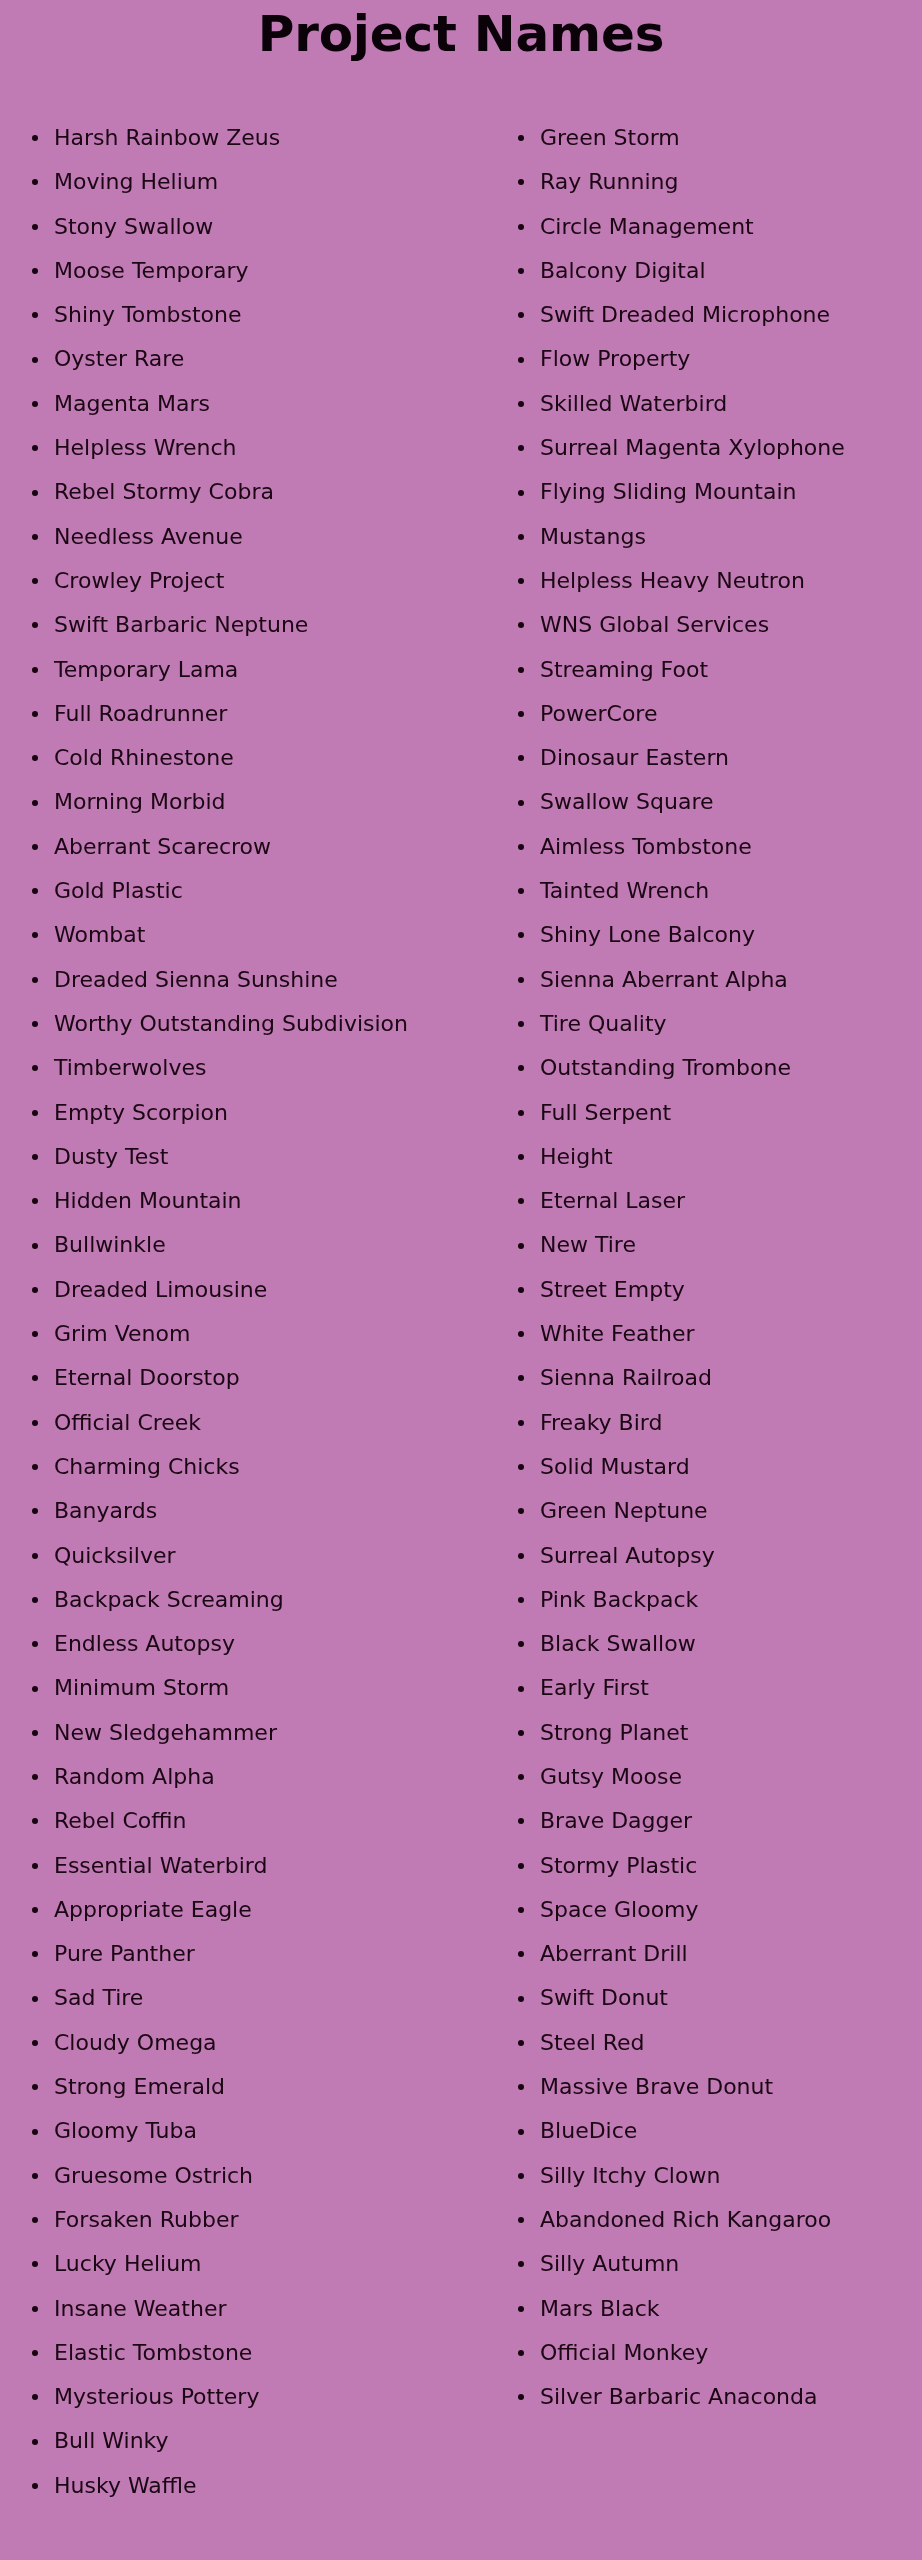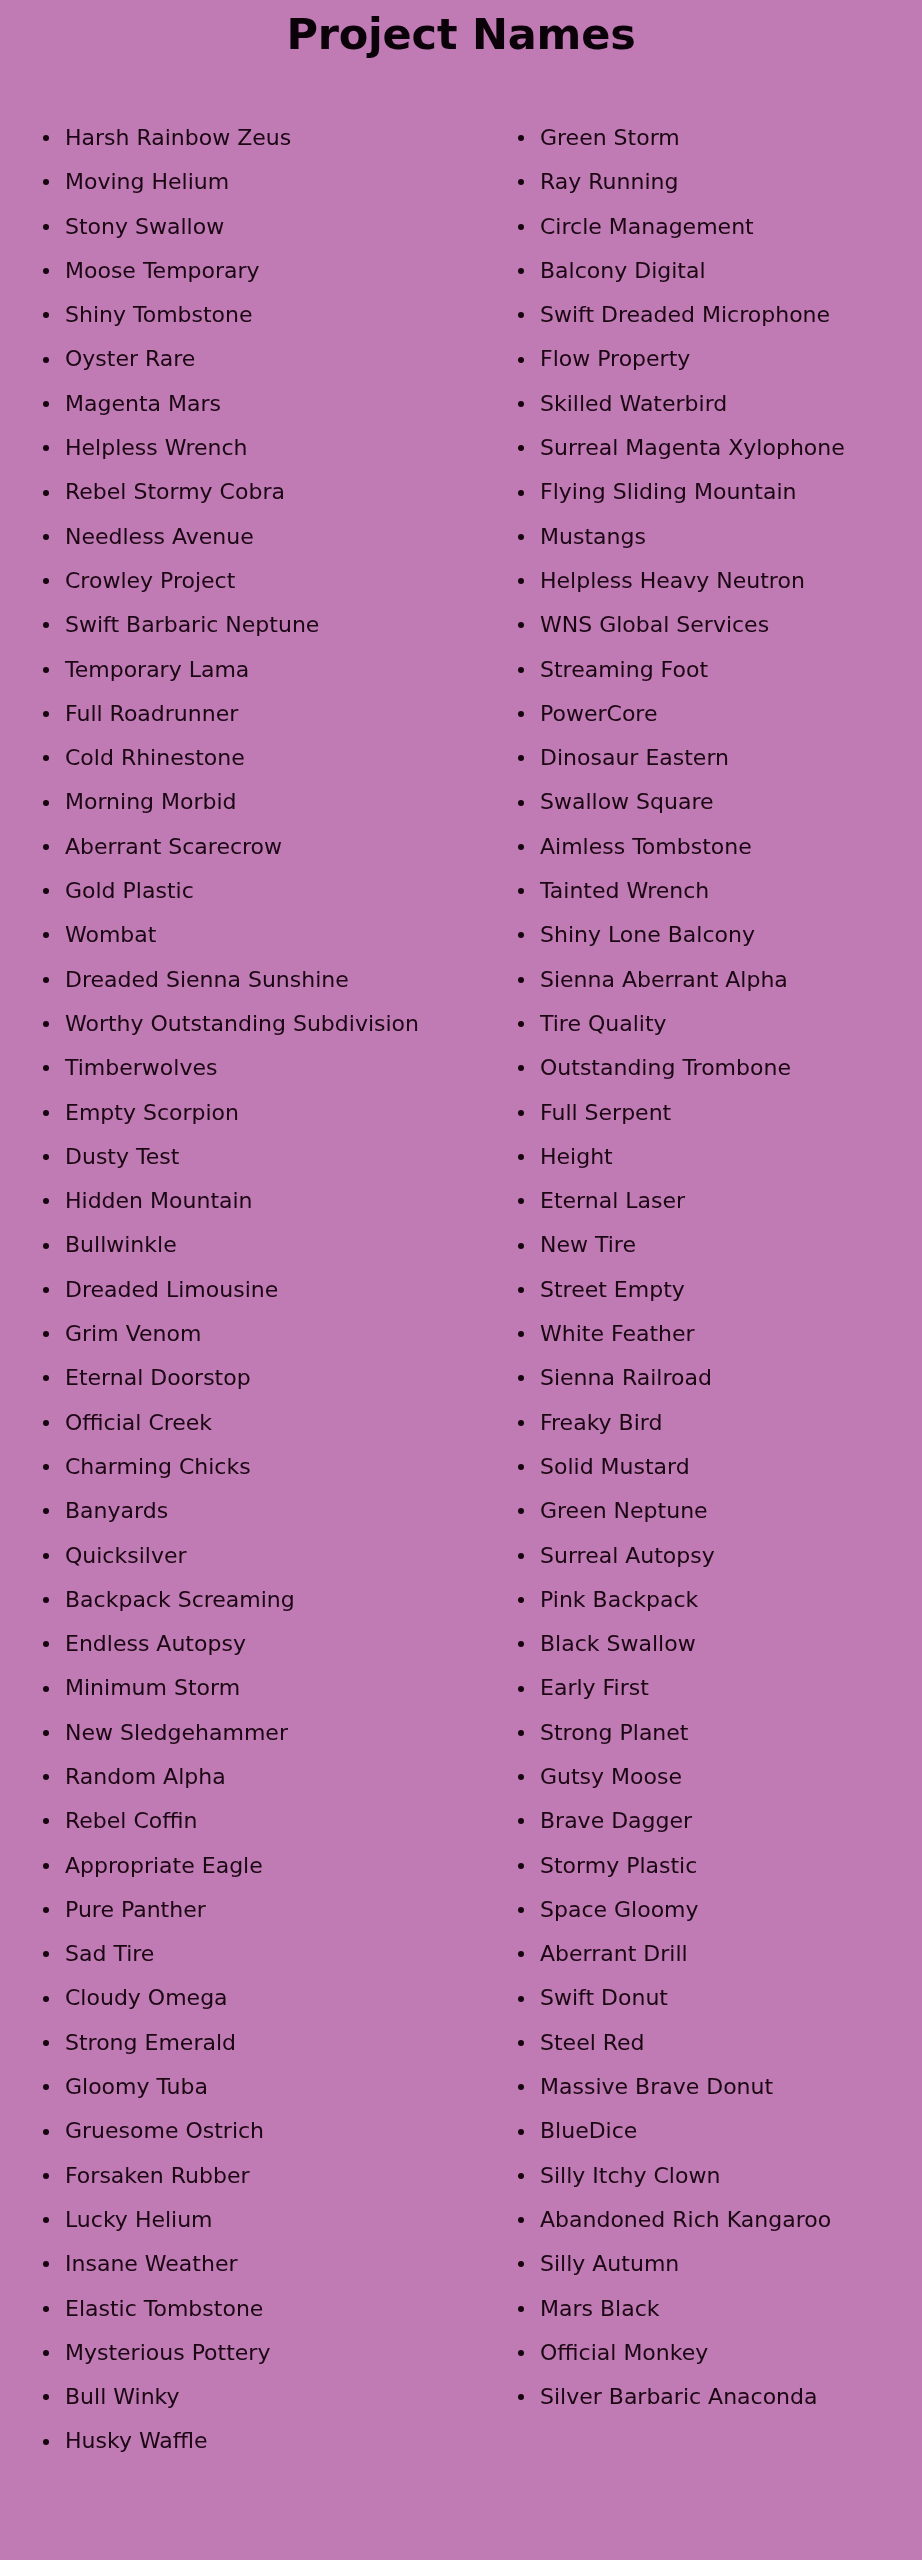--- a/index.html
+++ b/index.html
@@ -19,42 +19,42 @@
     height: 2560px;
     background: #c07ab4;
     box-sizing: border-box;
   }
   #title {
     position: absolute;
     top: 8px;
     left: 0;
     width: 922px;
     text-align: center;
-    font-size: 43px;
+    font-size: 50px;
     font-weight: bold;
     color: #0a0208;
     letter-spacing: -0.2px;
     font-family: "DejaVu Sans", sans-serif;
     line-height: 52px;
   }
   #columns {
     position: absolute;
     top: 116px;
     left: 0;
     width: 922px;
     display: flex;
     flex-direction: row;
     align-items: flex-start;
   }
   .col {
     box-sizing: border-box;
   }
   .col-left {
     width: 518px;
-    padding-left: 43px;
+    padding-left: 32px;
   }
   .col-right {
     width: 404px;
     padding-left: 0px;
   }
   ul.name-list {
     list-style: none;
     margin: 0;
     padding: 0;
   }
@@ -127,20 +127,21 @@
           <li><span class="bullet"></span><span class="label">Official Creek</span></li>
           <li><span class="bullet"></span><span class="label">Charming Chicks</span></li>
           <li><span class="bullet"></span><span class="label">Banyards</span></li>
           <li><span class="bullet"></span><span class="label">Quicksilver</span></li>
           <li><span class="bullet"></span><span class="label">Backpack Screaming</span></li>
           <li><span class="bullet"></span><span class="label">Endless Autopsy</span></li>
           <li><span class="bullet"></span><span class="label">Minimum Storm</span></li>
           <li><span class="bullet"></span><span class="label">New Sledgehammer</span></li>
           <li><span class="bullet"></span><span class="label">Random Alpha</span></li>
           <li><span class="bullet"></span><span class="label">Rebel Coffin</span></li>
+          <li><span class="bullet"></span><span class="label">Essential Waterbird</span></li>
           <li><span class="bullet"></span><span class="label">Appropriate Eagle</span></li>
           <li><span class="bullet"></span><span class="label">Pure Panther</span></li>
           <li><span class="bullet"></span><span class="label">Sad Tire</span></li>
           <li><span class="bullet"></span><span class="label">Cloudy Omega</span></li>
           <li><span class="bullet"></span><span class="label">Strong Emerald</span></li>
           <li><span class="bullet"></span><span class="label">Gloomy Tuba</span></li>
           <li><span class="bullet"></span><span class="label">Gruesome Ostrich</span></li>
           <li><span class="bullet"></span><span class="label">Forsaken Rubber</span></li>
           <li><span class="bullet"></span><span class="label">Lucky Helium</span></li>
           <li><span class="bullet"></span><span class="label">Insane Weather</span></li>

